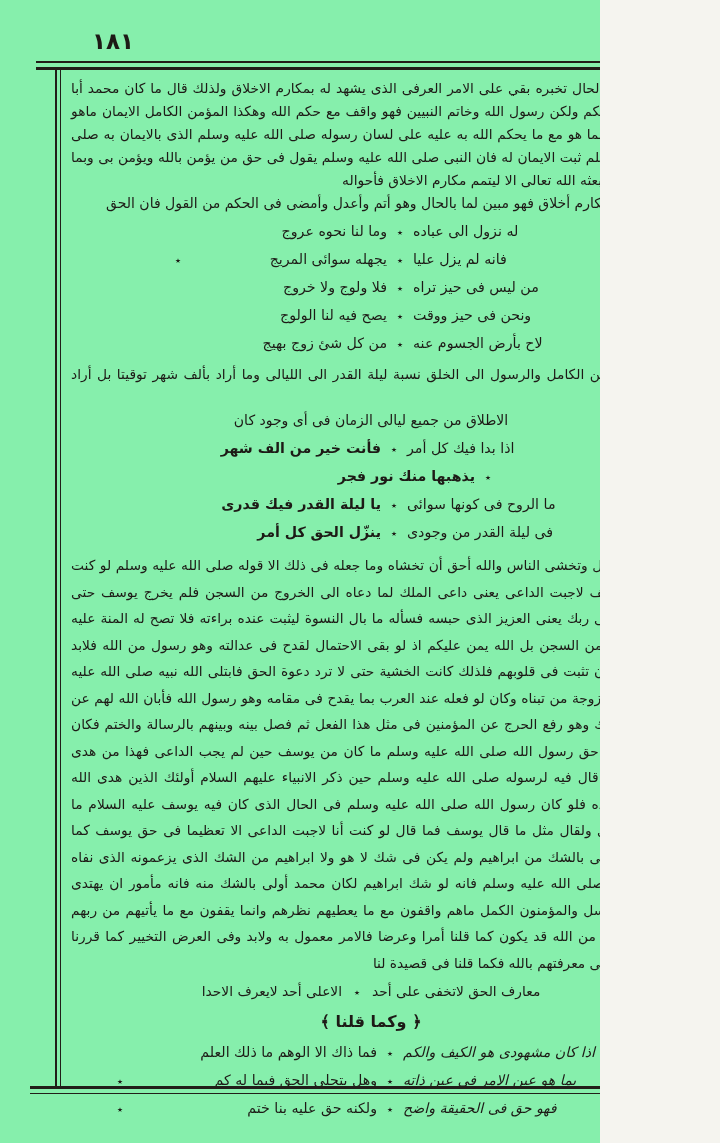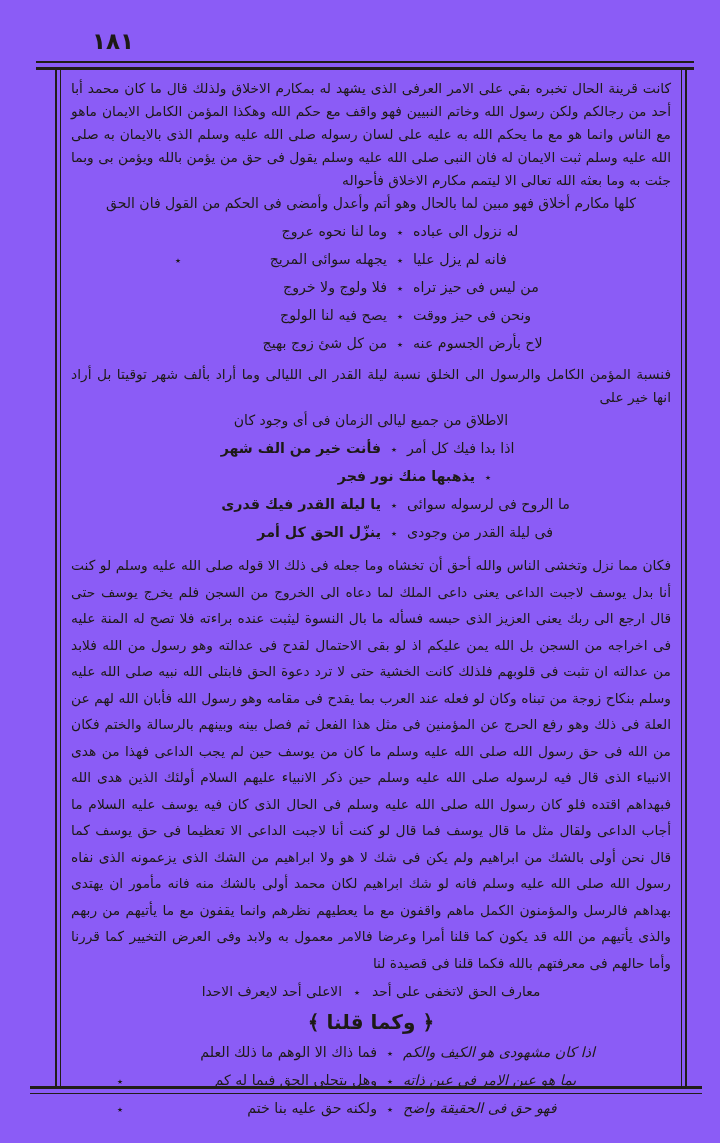--- a/index.html
+++ b/index.html
@@ -2,22 +2,22 @@
 <html lang="ar"><head>
 <meta charset="utf-8">
 <style>
   html,body{margin:0;padding:0;}
   body{
     width:720px;height:1143px;
     background:#f5f4ef;
     font-family:"DejaVu Sans",sans-serif;
   }
   .page{
-    position:relative;width:720px;height:1143px;
-    background:#8b5cf6;color:#1d1a16;overflow:hidden;
+    position:relative;width:600px;height:1143px;
+    background:#86efac;color:#1d1a16;overflow:hidden;
     direction:rtl;
   }
   .page-number{
     position:absolute;top:28px;left:92px;
     font-size:23px;font-weight:bold;letter-spacing:3px;
     direction:ltr;
   }
   .top-rule{
     position:absolute;top:61px;left:36px;width:658px;height:4px;
     border-top:2px solid #211e19;border-bottom:3px solid #211e19;
@@ -60,21 +60,21 @@
   .poem2 .a{width:188px;flex:none;}
   .poem2 .b{width:200px;flex:none;font-weight:bold;}
   .poem3 .a{width:236px;flex:none;font-style:italic;}
   .poem3 .b{width:240px;flex:none;}
   .closing{
     display:flex;justify-content:center;align-items:baseline;
     font-size:13.8px;line-height:24px;margin-top:3px;
   }
   .closing .star{width:30px;}
   .ornament{
-    text-align:center;font-size:20px;font-weight:bold;
+    text-align:center;font-size:16px;font-weight:bold;
     line-height:28px;margin:3px 0 2px 0;
   }
 </style>
 </head>
 <body>
 
 <div class="page">
 
   <div class="page-number">١٨١</div>
   <div class="top-rule"></div>
@@ -127,21 +127,21 @@
           <span class="star">٭</span>
           <span class="hemi b">فأنت خير من الف شهر</span>
           <span class="star extra"></span>
         </div>
         <div class="verse">
           <span class="star">٭</span>
           <span class="hemi b">يذهبها منك نور فجر</span>
           <span class="star extra"></span>
         </div>
         <div class="verse">
-          <span class="hemi a">ما الروح فى لرسوله سوائى</span>
+          <span class="hemi a">ما الروح فى كونها سوائى</span>
           <span class="star">٭</span>
           <span class="hemi b">يا ليلة القدر فيك قدرى</span>
           <span class="star extra"></span>
         </div>
         <div class="verse">
           <span class="hemi a">فى ليلة القدر من وجودى</span>
           <span class="star">٭</span>
           <span class="hemi b">ينزّل الحق كل أمر</span>
           <span class="star extra"></span>
         </div>

